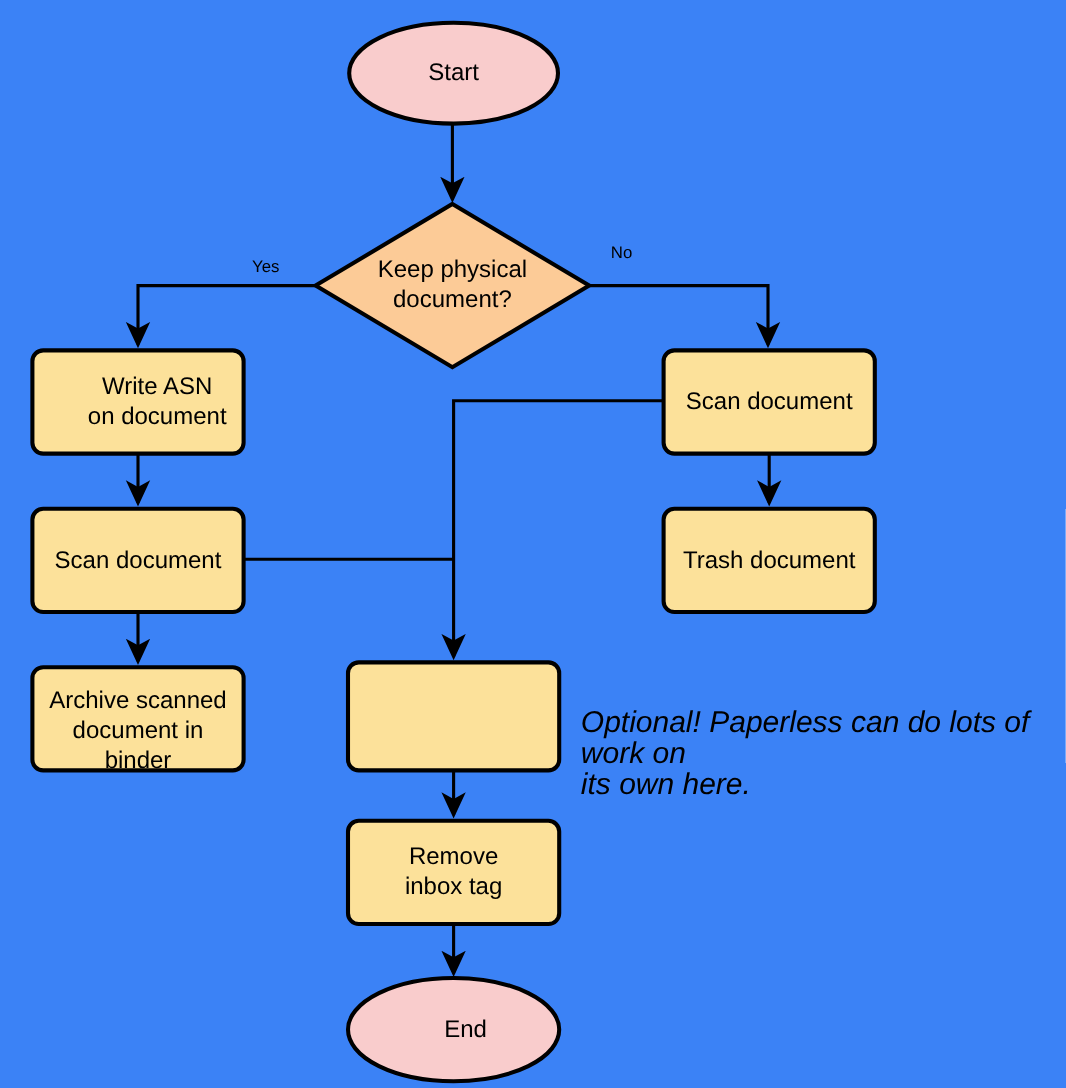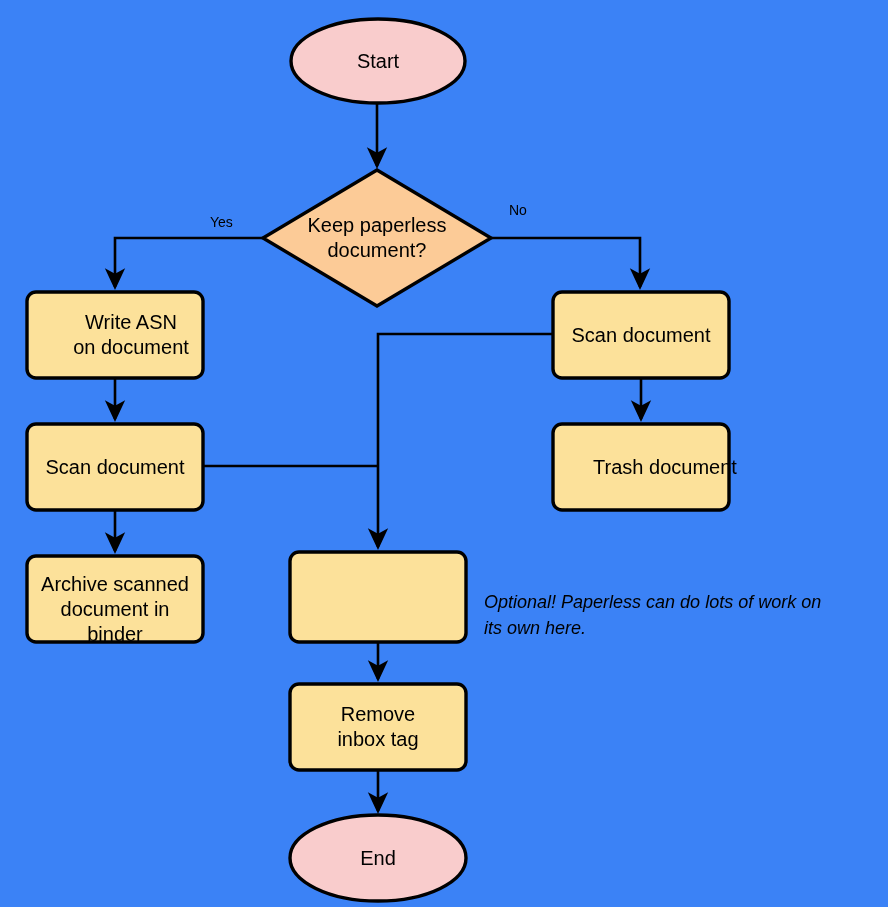--- a/index.html
+++ b/index.html
@@ -46,21 +46,21 @@
     font-family: "Liberation Sans", sans-serif;
     font-size: 14px;
     line-height: 22px;
     white-space: nowrap;
   }
   .annotation {
     position: absolute;
     color: #000000;
     font-family: "Liberation Sans", sans-serif;
     font-style: italic;
-    font-size: 18px;
+    font-size: 25px;
     line-height: 26px;
     white-space: pre-line;
   }
 </style>
 </head>
 <body>
 
 <div id="flowchart-root">
 
   <svg id="flow-svg" viewBox="0 0 888 907">
@@ -109,41 +109,41 @@
 
     <rect x="290" y="552" width="176" height="90" rx="9" ry="9" fill="#fce19a" stroke="#000000" stroke-width="3.4"></rect>
 
     <rect x="290" y="684" width="176" height="86" rx="9" ry="9" fill="#fce19a" stroke="#000000" stroke-width="3.4"></rect>
 
     <ellipse cx="378" cy="858" rx="88" ry="43" fill="#f9cccc" stroke="#000000" stroke-width="3.4"></ellipse>
   </svg>
 
   <div class="node-label" style="left:290px; top:18px; width:176px; height:86px;">Start</div>
 
-  <div class="node-label" style="left:263px; top:170px; width:228px; height:136px;">Keep paperless
+  <div class="node-label" style="left:263px; top:170px; width:228px; height:136px;">Keep physical
 document?</div>
 
   <div class="node-label" style="left:26px; top:291px; width:210px; height:88px;">Write ASN
 on document</div>
 
   <div class="node-label" style="left:26px; top:423px; width:178px; height:88px;">Scan document</div>
 
   <div class="node-label" style="left:26px; top:555px; width:178px; height:108px;">Archive scanned
 document in
 binder</div>
 
   <div class="node-label" style="left:552px; top:291px; width:178px; height:88px;">Scan document</div>
 
-  <div class="node-label" style="left:552px; top:423px; width:178px; height:88px;padding-left:24px;">Trash document</div>
+  <div class="node-label" style="left:552px; top:423px; width:178px; height:88px;">Trash document</div>
 
 
   <div class="node-label" style="left:289px; top:683px; width:178px; height:88px;border-radius:20px;">Remove
 inbox tag</div>
 
-  <div class="node-label" style="left:290px; top:815px; width:176px; height:86px;">End</div>
+  <div class="node-label" style="left:300px; top:815px; width:176px; height:86px;">End</div>
 
   <div class="edge-label" style="left:210px; top:211px;">Yes</div>
 
   <div class="edge-label" style="left:509px; top:199px;">No</div>
 
   <div class="annotation" style="left:484px; top:589px; width:400px;">Optional! Paperless can do lots of work on
 its own here.</div>
 
 </div>
 

